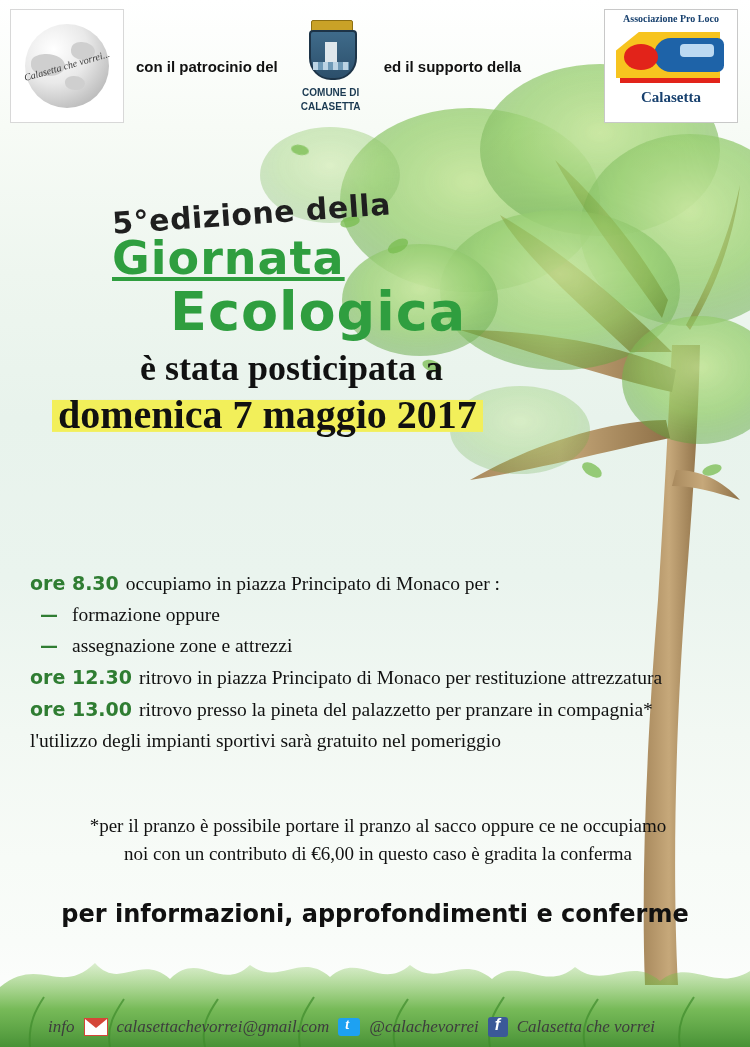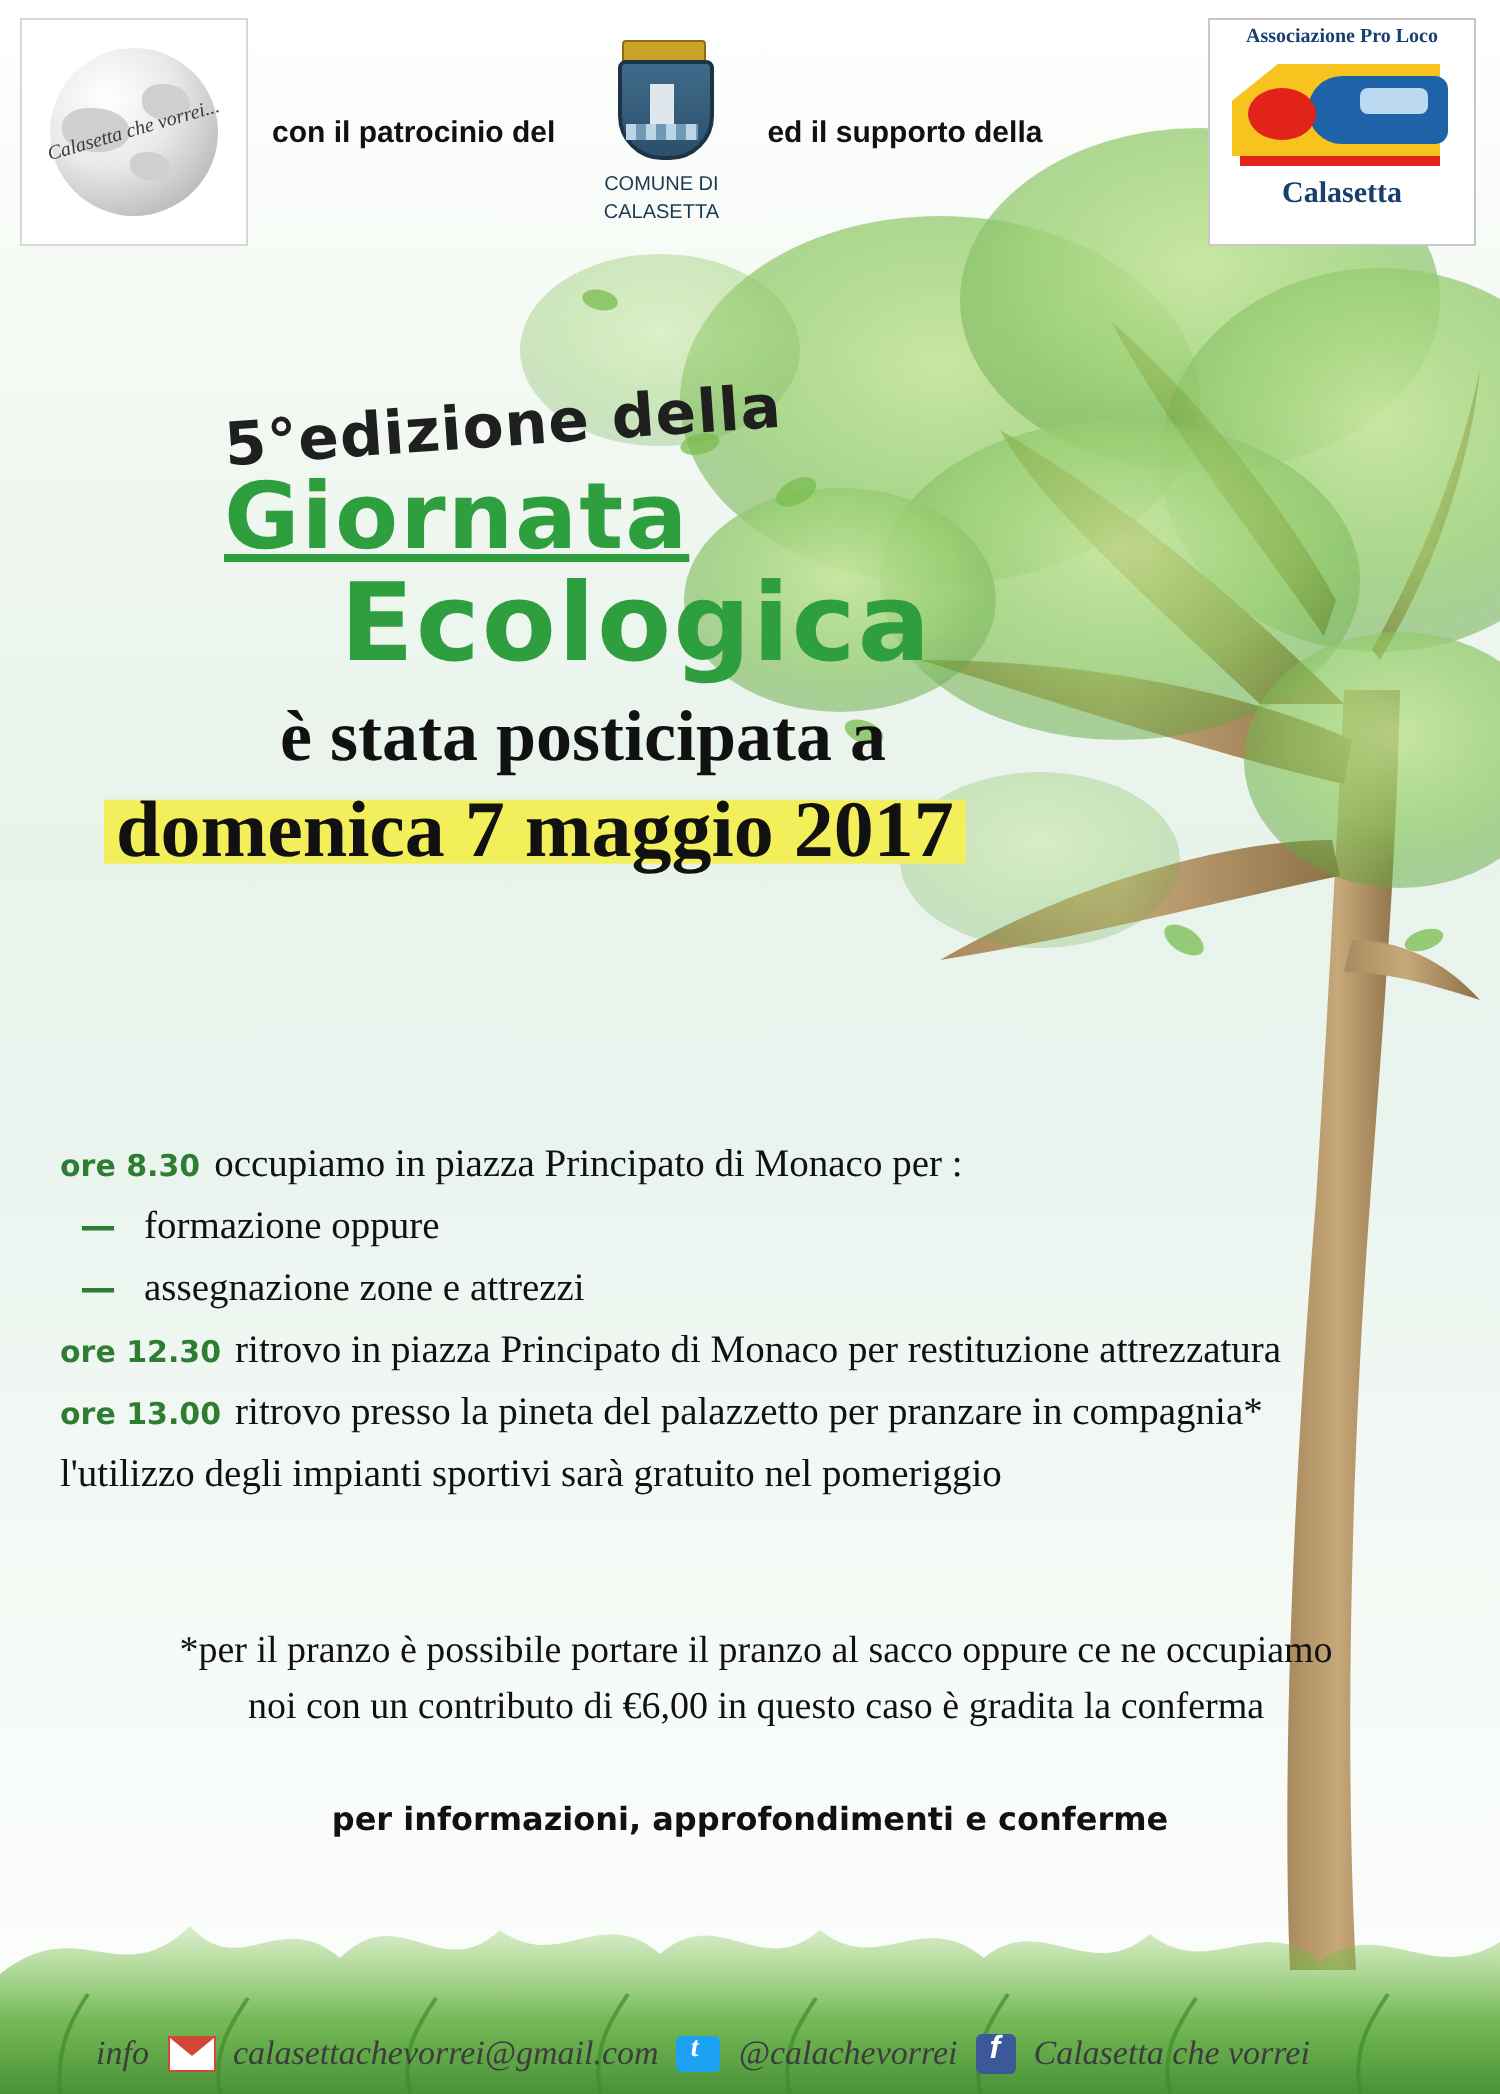--- a/index.html
+++ b/index.html
@@ -93,21 +93,21 @@
   }
   .crest .tower{
     position:absolute;left:22px;top:22px;width:12px;height:20px;background:#dfe7ec;
   }
   .crest .wave{
     position:absolute;left:10px;top:42px;width:36px;height:8px;
     background:repeating-linear-gradient(90deg,#bcd4e4 0 5px,#6f9ab7 5px 10px);
   }
   .comune-label{
     font-family:"Liberation Sans", sans-serif;
-    font-size:10px;font-weight:normal;color:#1b3a52;line-height:1.15;margin-top:3px;
+    font-size:10px;font-weight:bold;color:#1b3a52;line-height:1.15;margin-top:3px;
   }
   .proloco{
     width:132px;height:112px;margin-left:auto;margin-right:12px;
     border:1px solid #c8c8c8;background:#fff;
     display:flex;flex-direction:column;align-items:center;justify-content:flex-start;
     position:relative;overflow:hidden;
   }
   .proloco .pl-top{
     font-family:Liberation Serif, serif;
     font-size:10px;color:#17406e;font-weight:bold;margin-top:3px;
@@ -177,21 +177,21 @@
 
   
   .program{
     position:absolute;top:572px;left:30px;width:700px;
     font-family:"Liberation Serif", serif;
     font-size:19.5px;color:#111;
   }
   .prog-row{display:flex;align-items:baseline;margin-bottom:9px;}
   .ora{
     font-family:"DejaVu Sans", sans-serif;
-    font-weight:bold;font-size:15px;color:#2f7d32;
+    font-weight:bold;font-size:19px;color:#2f7d32;
     margin-right:7px;white-space:nowrap;
   }
   .bullet-row{display:flex;align-items:baseline;margin:0 0 9px 10px;}
   .dash{
     color:#2f7d32;font-family:"DejaVu Sans", sans-serif;font-weight:bold;
     font-size:18px;margin-right:14px;
   }
   .plain{font-family:"Liberation Serif", serif;font-size:19.5px;color:#111;}
   .note-line{margin-top:2px;font-size:19.5px;}
 
@@ -199,21 +199,21 @@
     position:absolute;top:812px;left:46px;width:664px;
     text-align:center;font-family:"Liberation Serif", serif;
     font-size:19px;color:#111;line-height:1.45;
   }
 
   .info{
     position:absolute;top:900px;left:0;width:750px;text-align:center;
   }
   .info-title{
     font-family:"DejaVu Sans", sans-serif;
-    font-weight:bold;font-size:16px;color:#111;
+    font-weight:bold;font-size:24px;color:#111;
   }
   .wa-row{
     margin-top:6px;display:flex;align-items:center;justify-content:center;gap:8px;
   }
   .wa-icon{
     width:21px;height:21px;border-radius:50%;background:#25d366;position:relative;
     display:inline-block;
   }
   .wa-icon:after{
     content:"";position:absolute;left:5px;top:4px;width:11px;height:11px;

